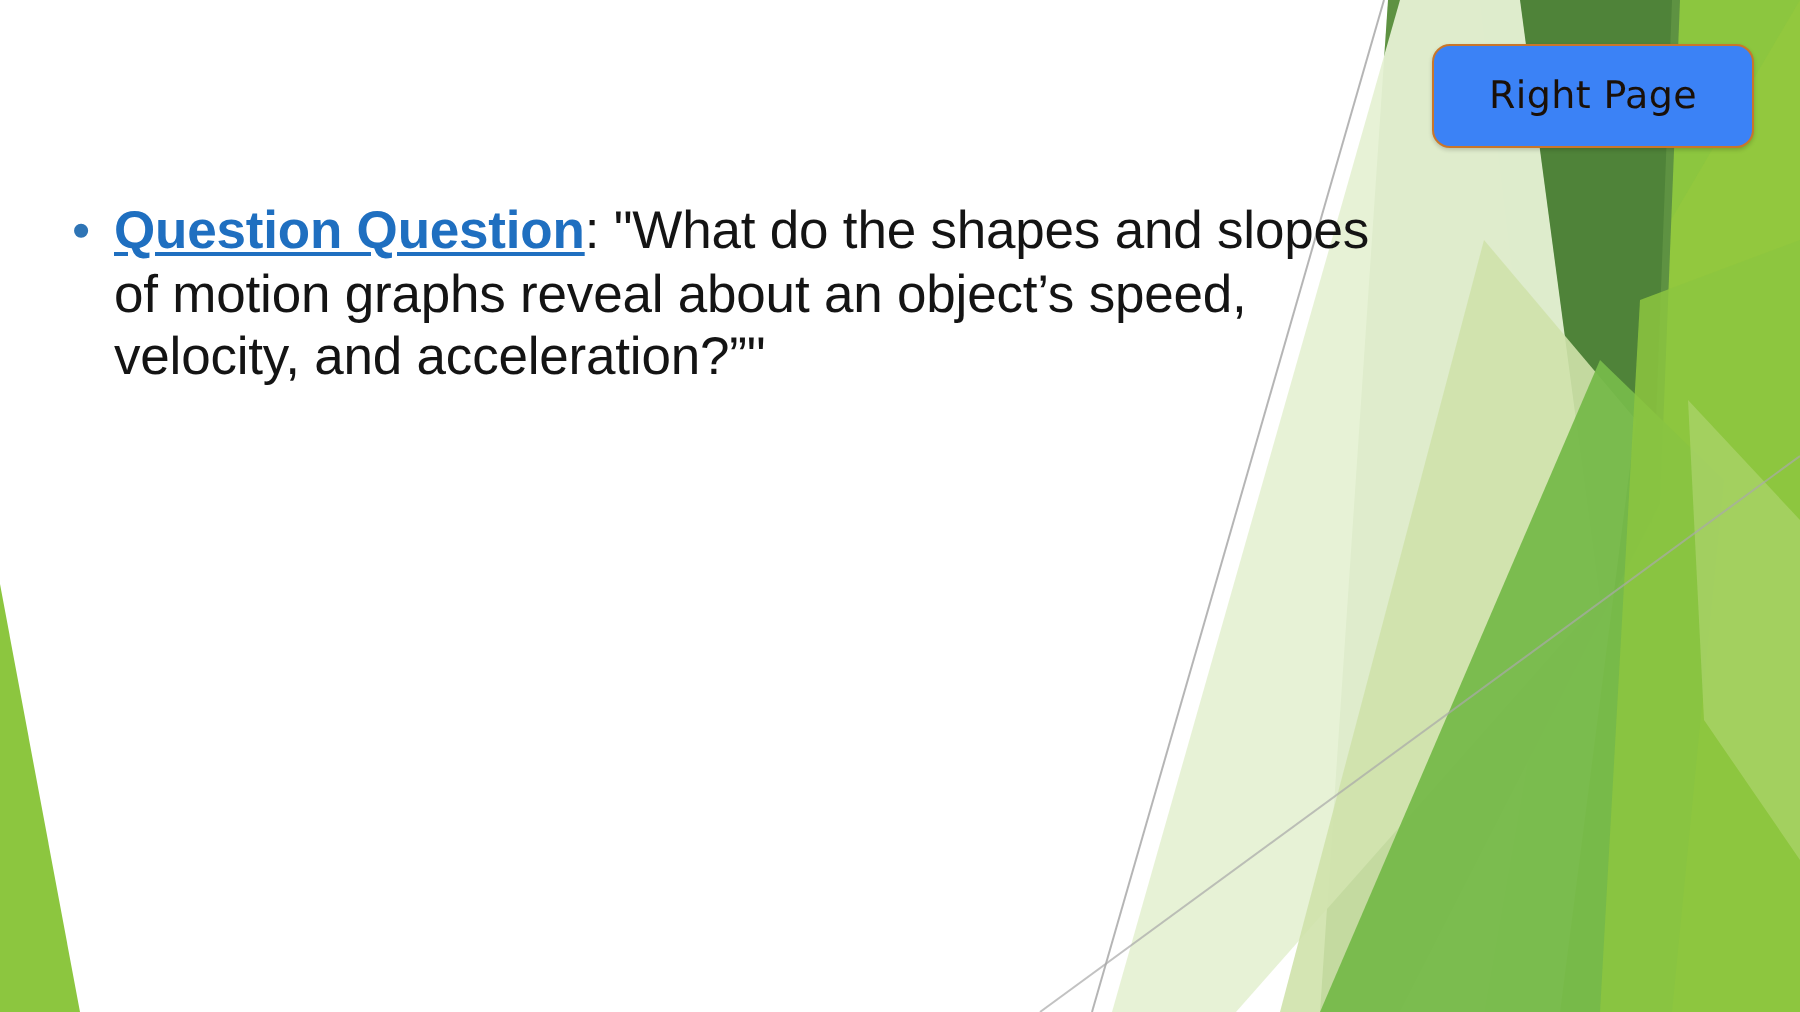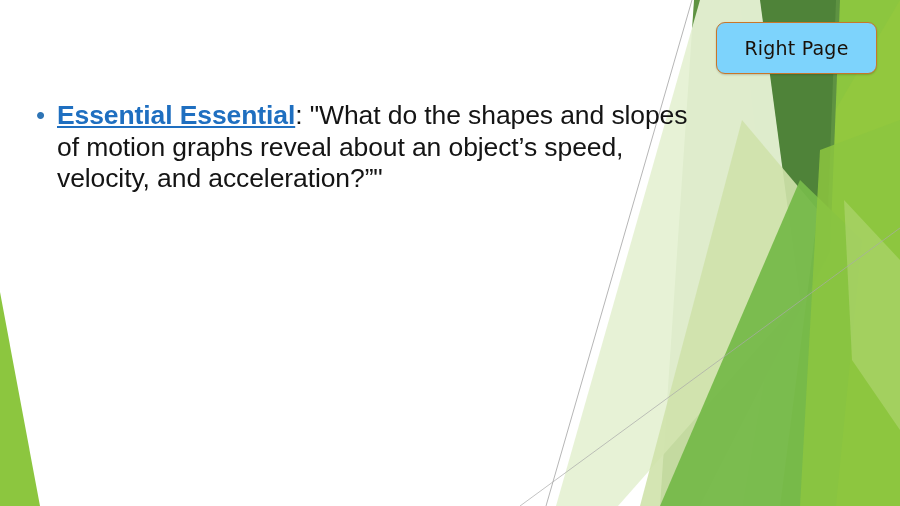--- a/index.html
+++ b/index.html
@@ -71,21 +71,21 @@
     text-underline-offset: 2px;
   }
 
   
   #right-page-button {
     position: absolute;
     left: 716px;
     top: 22px;
     width: 161px;
     height: 52px;
-    background: #7dd3fc;
+    background: #3b82f6;
     border: 1.5px solid #C9762A;
     border-radius: 9px;
     box-sizing: border-box;
     display: flex;
     align-items: center;
     justify-content: center;
     box-shadow: 0 1px 2px rgba(0,0,0,0.18);
   }
   #right-page-button .btn-label {
     font-family: "DejaVu Sans", sans-serif;
@@ -118,21 +118,21 @@
 
     <polygon points="844,200 900,260 900,430 852,360" fill="#B6D97A" opacity="0.55"></polygon>
 
     <line x1="692" y1="0" x2="546" y2="506" stroke="#A9A9A9" stroke-width="1" opacity="0.85"></line>
     <line x1="900" y1="228" x2="520" y2="506" stroke="#A9A9A9" stroke-width="1" opacity="0.7"></line>
   </svg>
 
   <div id="body-text">
     <div class="bullet-row">
       <span class="bullet-marker">•</span>
-      <span class="bullet-body"><span class="eq-link">Essential Essential</span><span>: </span><span>"What do the shapes and slopes of motion graphs reveal about an object’s speed, velocity, and acceleration?”"</span></span>
+      <span class="bullet-body"><span class="eq-link">Question Question</span><span>: </span><span>"What do the shapes and slopes of motion graphs reveal about an object’s speed, velocity, and acceleration?”"</span></span>
     </div>
   </div>
 
   <div id="right-page-button">
     <span class="btn-label">Right Page</span>
   </div>
 
 </div>
 
 </body></html>

